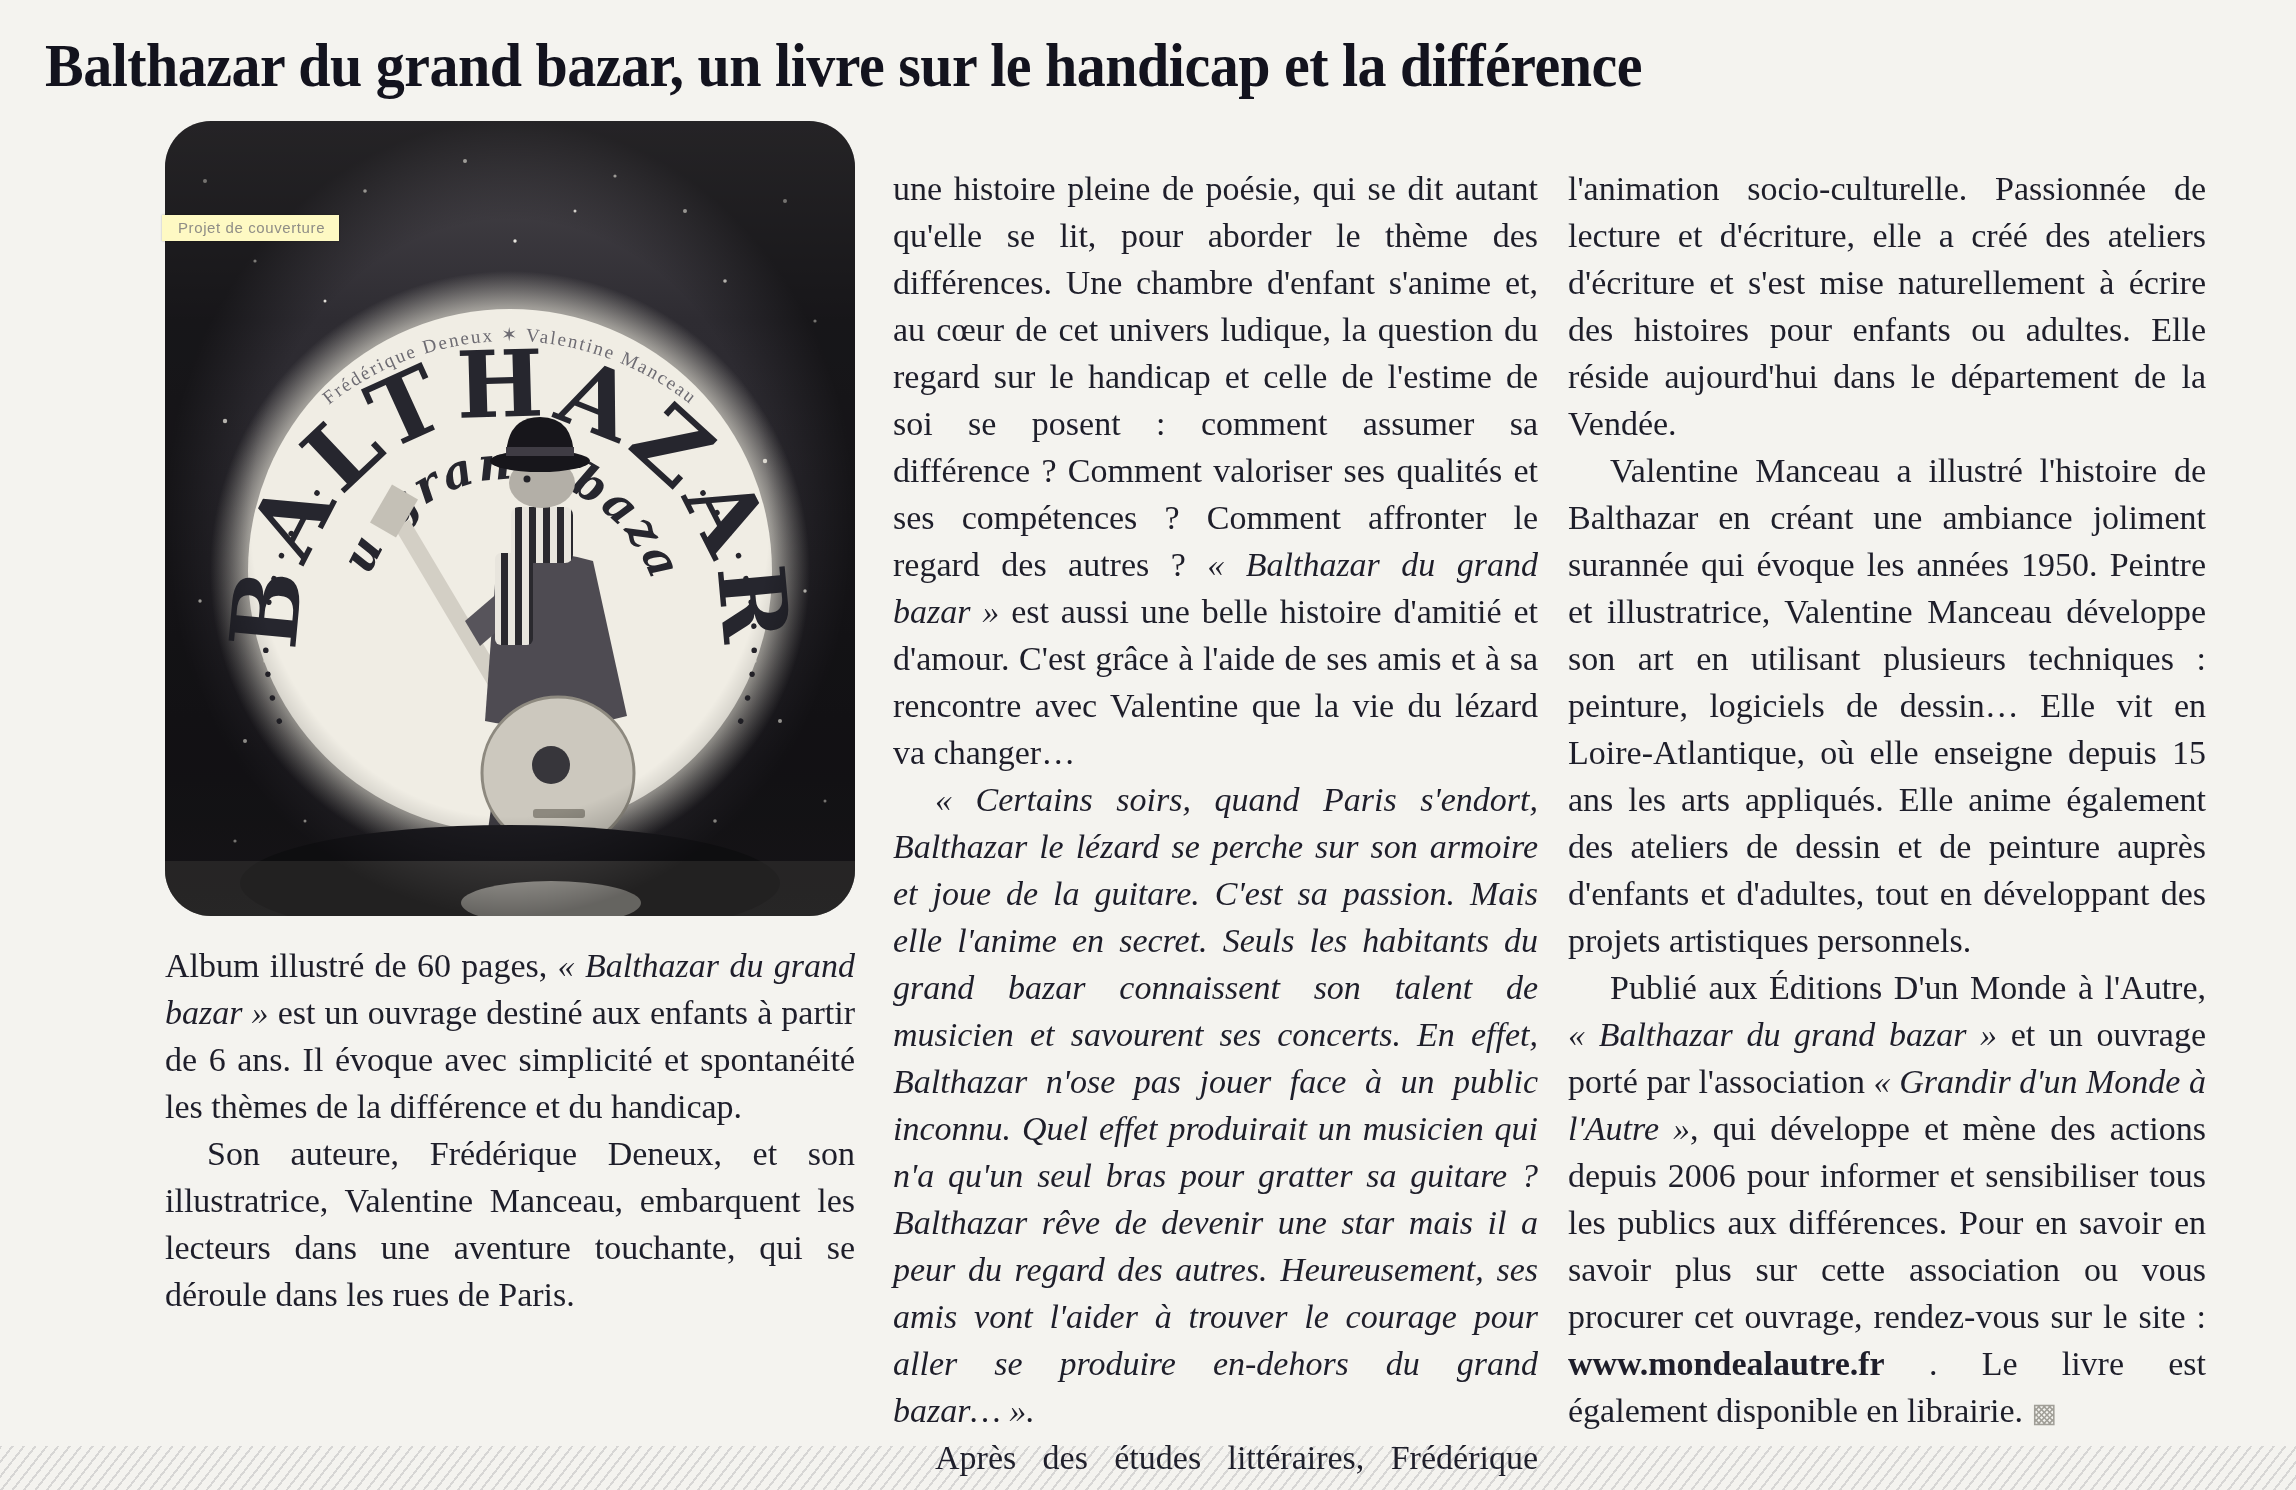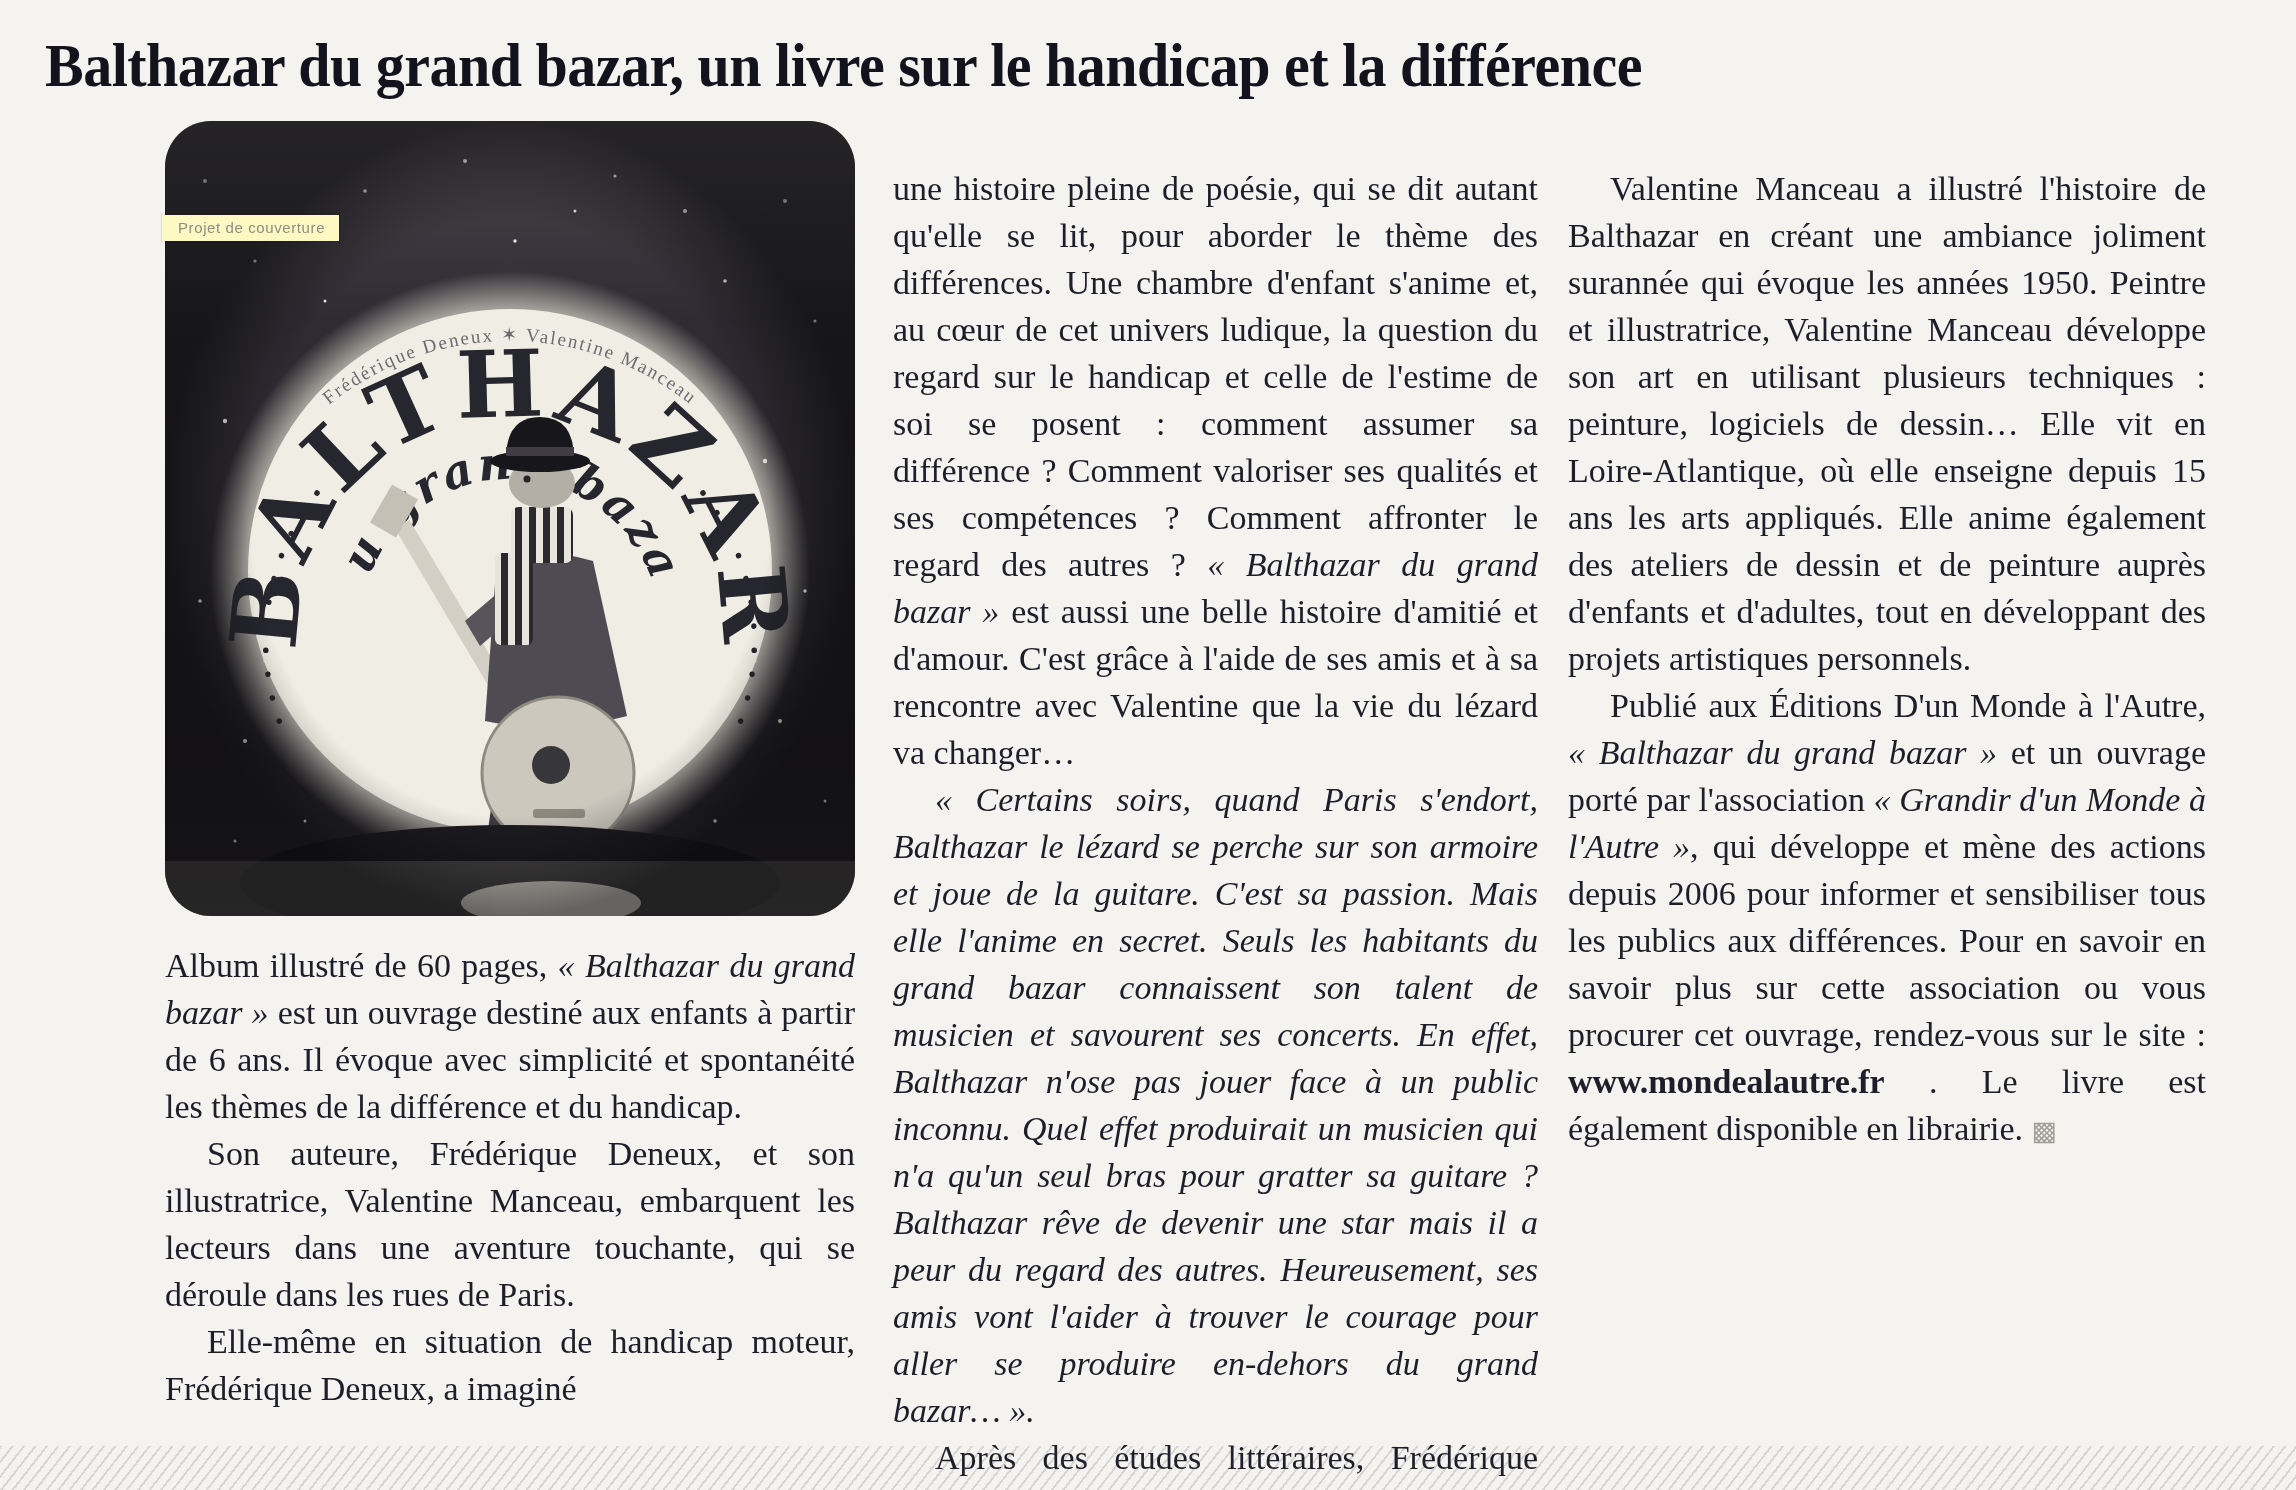--- a/index.html
+++ b/index.html
@@ -187,34 +187,34 @@
             <ellipse cx="386" cy="782" rx="90" ry="22" fill="#e2ded6" opacity="0.85"></ellipse>
 
             <rect width="690" height="795" fill="url(#vignG)"></rect>
           </g>
         </svg>
         <div class="cover-label">Projet de couverture</div>
       </figure>
       <div class="coltext">
           <p class="para"><span class="normal">Album illustré de 60 pages, </span><span class="italic">«&nbsp;Balthazar du grand bazar&nbsp;»</span><span class="normal"> est un ouvrage destiné aux enfants à partir de 6 ans. Il évoque avec simplicité et spontanéité les thèmes de la différence et du handicap.</span></p>
           <p class="para indent"><span class="normal">Son auteure, Frédérique Deneux, et son illustratrice, Valentine Manceau, embarquent les lecteurs dans une aventure touchante, qui se déroule dans les rues de Paris.</span></p>
-          <p class="para indent"><span class="normal">Elle-même en situation de handicap moteur, Frédérique Deneux, a imaginé</span></p>
         </div>
     </div>
 
     <div class="col col2">
       <div class="coltext">
           <p class="para"><span class="normal">une histoire pleine de poésie, qui se dit autant qu'elle se lit, pour aborder le thème des différences. Une chambre d'enfant s'anime et, au cœur de cet univers ludique, la question du regard sur le handicap et celle de l'estime de soi se posent&nbsp;: comment assumer sa différence&nbsp;? Comment valoriser ses qualités et ses compétences&nbsp;? Comment affronter le regard des autres&nbsp;? </span><span class="italic">«&nbsp;Balthazar du grand bazar&nbsp;»</span><span class="normal"> est aussi une belle histoire d'amitié et d'amour. C'est grâce à l'aide de ses amis et à sa rencontre avec Valentine que la vie du lézard va changer…</span></p>
           <p class="para indent"><span class="italic">«&nbsp;Certains soirs, quand Paris s'endort, Balthazar le lézard se perche sur son armoire et joue de la guitare. C'est sa passion. Mais elle l'anime en secret. Seuls les habitants du grand bazar connaissent son talent de musicien et savourent ses concerts. En effet, Balthazar n'ose pas jouer face à un public inconnu. Quel effet produirait un musicien qui n'a qu'un seul bras pour gratter sa guitare&nbsp;? Balthazar rêve de devenir une star mais il a peur du regard des autres. Heureusement, ses amis vont l'aider à trouver le courage pour aller se produire en-dehors du grand bazar…&nbsp;».</span></p>
           <p class="para indent"><span class="normal">Après des études littéraires, Frédérique Deneux, a travaillé dans le secteur de</span></p>
         </div>
     </div>
 
     <div class="col col3">
       <div class="coltext">
+          <p class="para"><span class="normal">l'animation socio-culturelle. Passionnée de lecture et d'écriture, elle a créé des ateliers d'écriture et s'est mise naturellement à écrire des histoires pour enfants ou adultes. Elle réside aujourd'hui dans le département de la Vendée.</span></p>
           <p class="para indent"><span class="normal">Valentine Manceau a illustré l'histoire de Balthazar en créant une ambiance joliment surannée qui évoque les années 1950. Peintre et illustratrice, Valentine Manceau développe son art en utilisant plusieurs techniques&nbsp;: peinture, logiciels de dessin… Elle vit en Loire-Atlantique, où elle enseigne depuis 15 ans les arts appliqués. Elle anime également des ateliers de dessin et de peinture auprès d'enfants et d'adultes, tout en développant des projets artistiques personnels.</span></p>
           <p class="para indent"><span class="normal">Publié aux Éditions D'un Monde à l'Autre, </span><span class="italic">«&nbsp;Balthazar du grand bazar&nbsp;»</span><span class="normal"> et un ouvrage porté par l'association </span><span class="italic">«&nbsp;Grandir d'un Monde à l'Autre&nbsp;»</span><span class="normal">, qui développe et mène des actions depuis 2006 pour informer et sensibiliser tous les publics aux différences. Pour en savoir en savoir plus sur cette association ou vous procurer cet ouvrage, rendez-vous sur le site&nbsp;: </span><span class="bold">www.mondealautre.fr</span><span class="normal"> . Le livre est également disponible en librairie. </span><span class="endmark">▩</span></p>
         </div>
     </div>
 
   </div>
 
   <div class="scan-edge"></div>
 </div>
 

